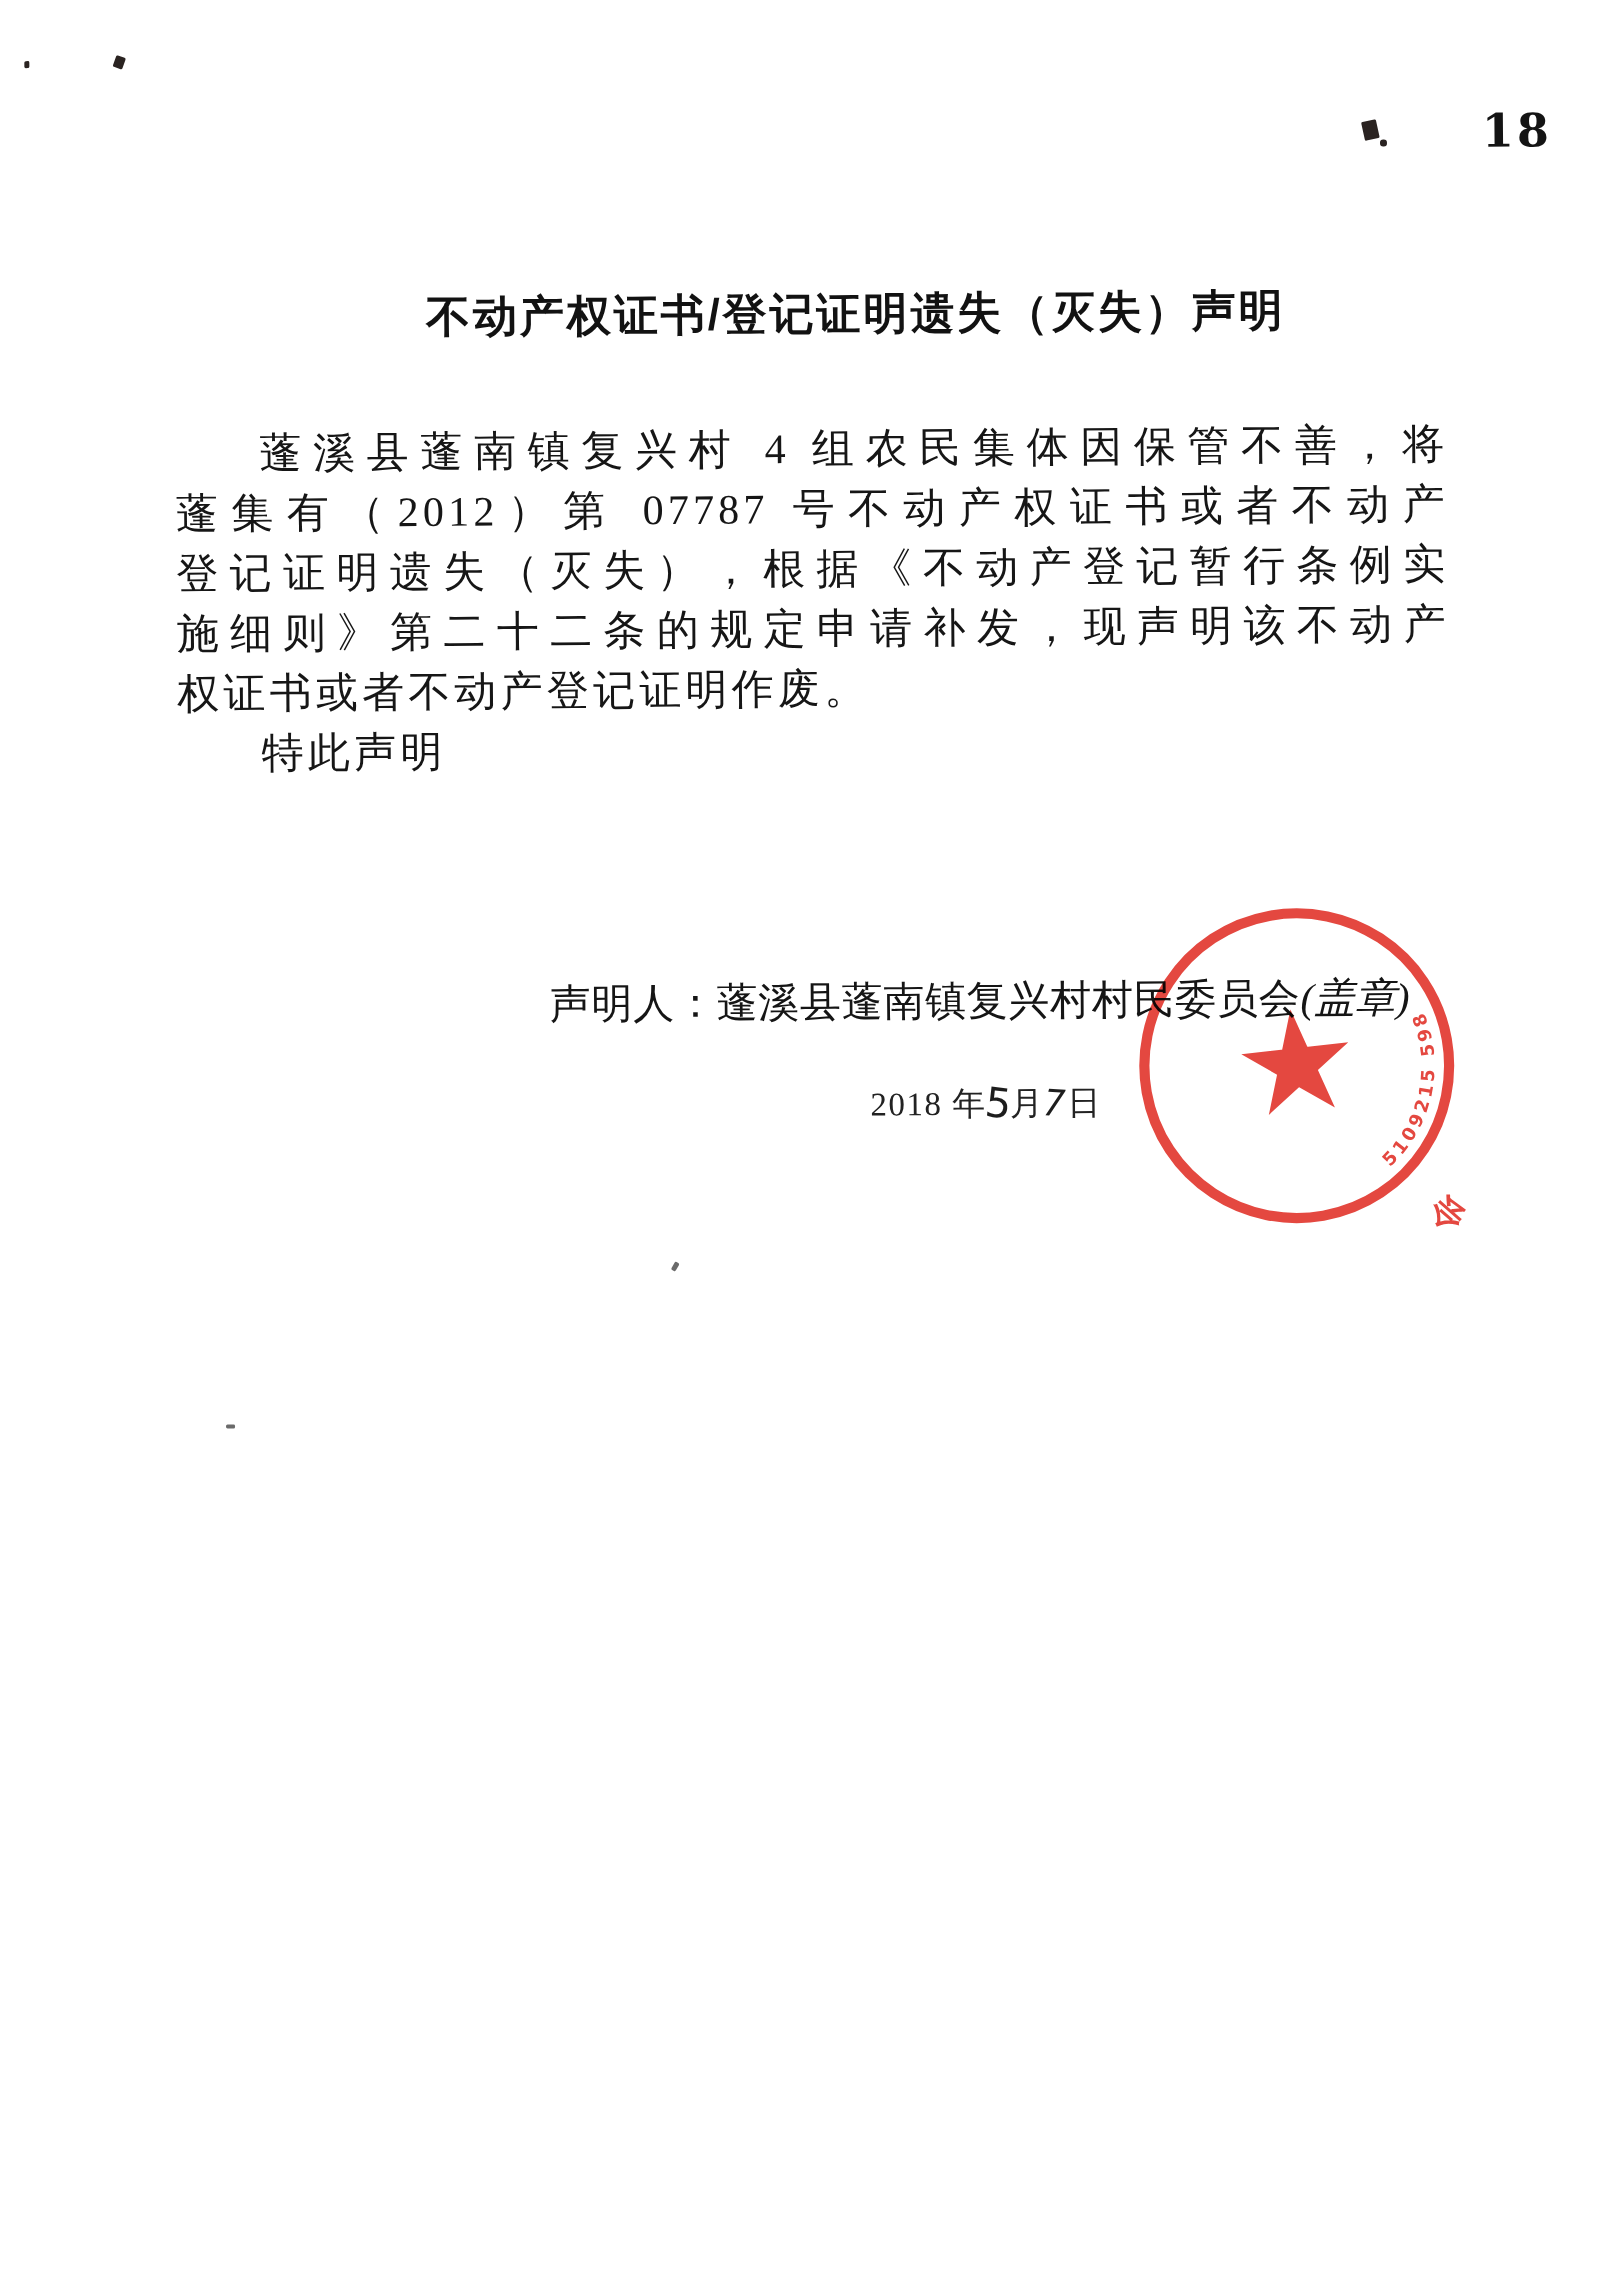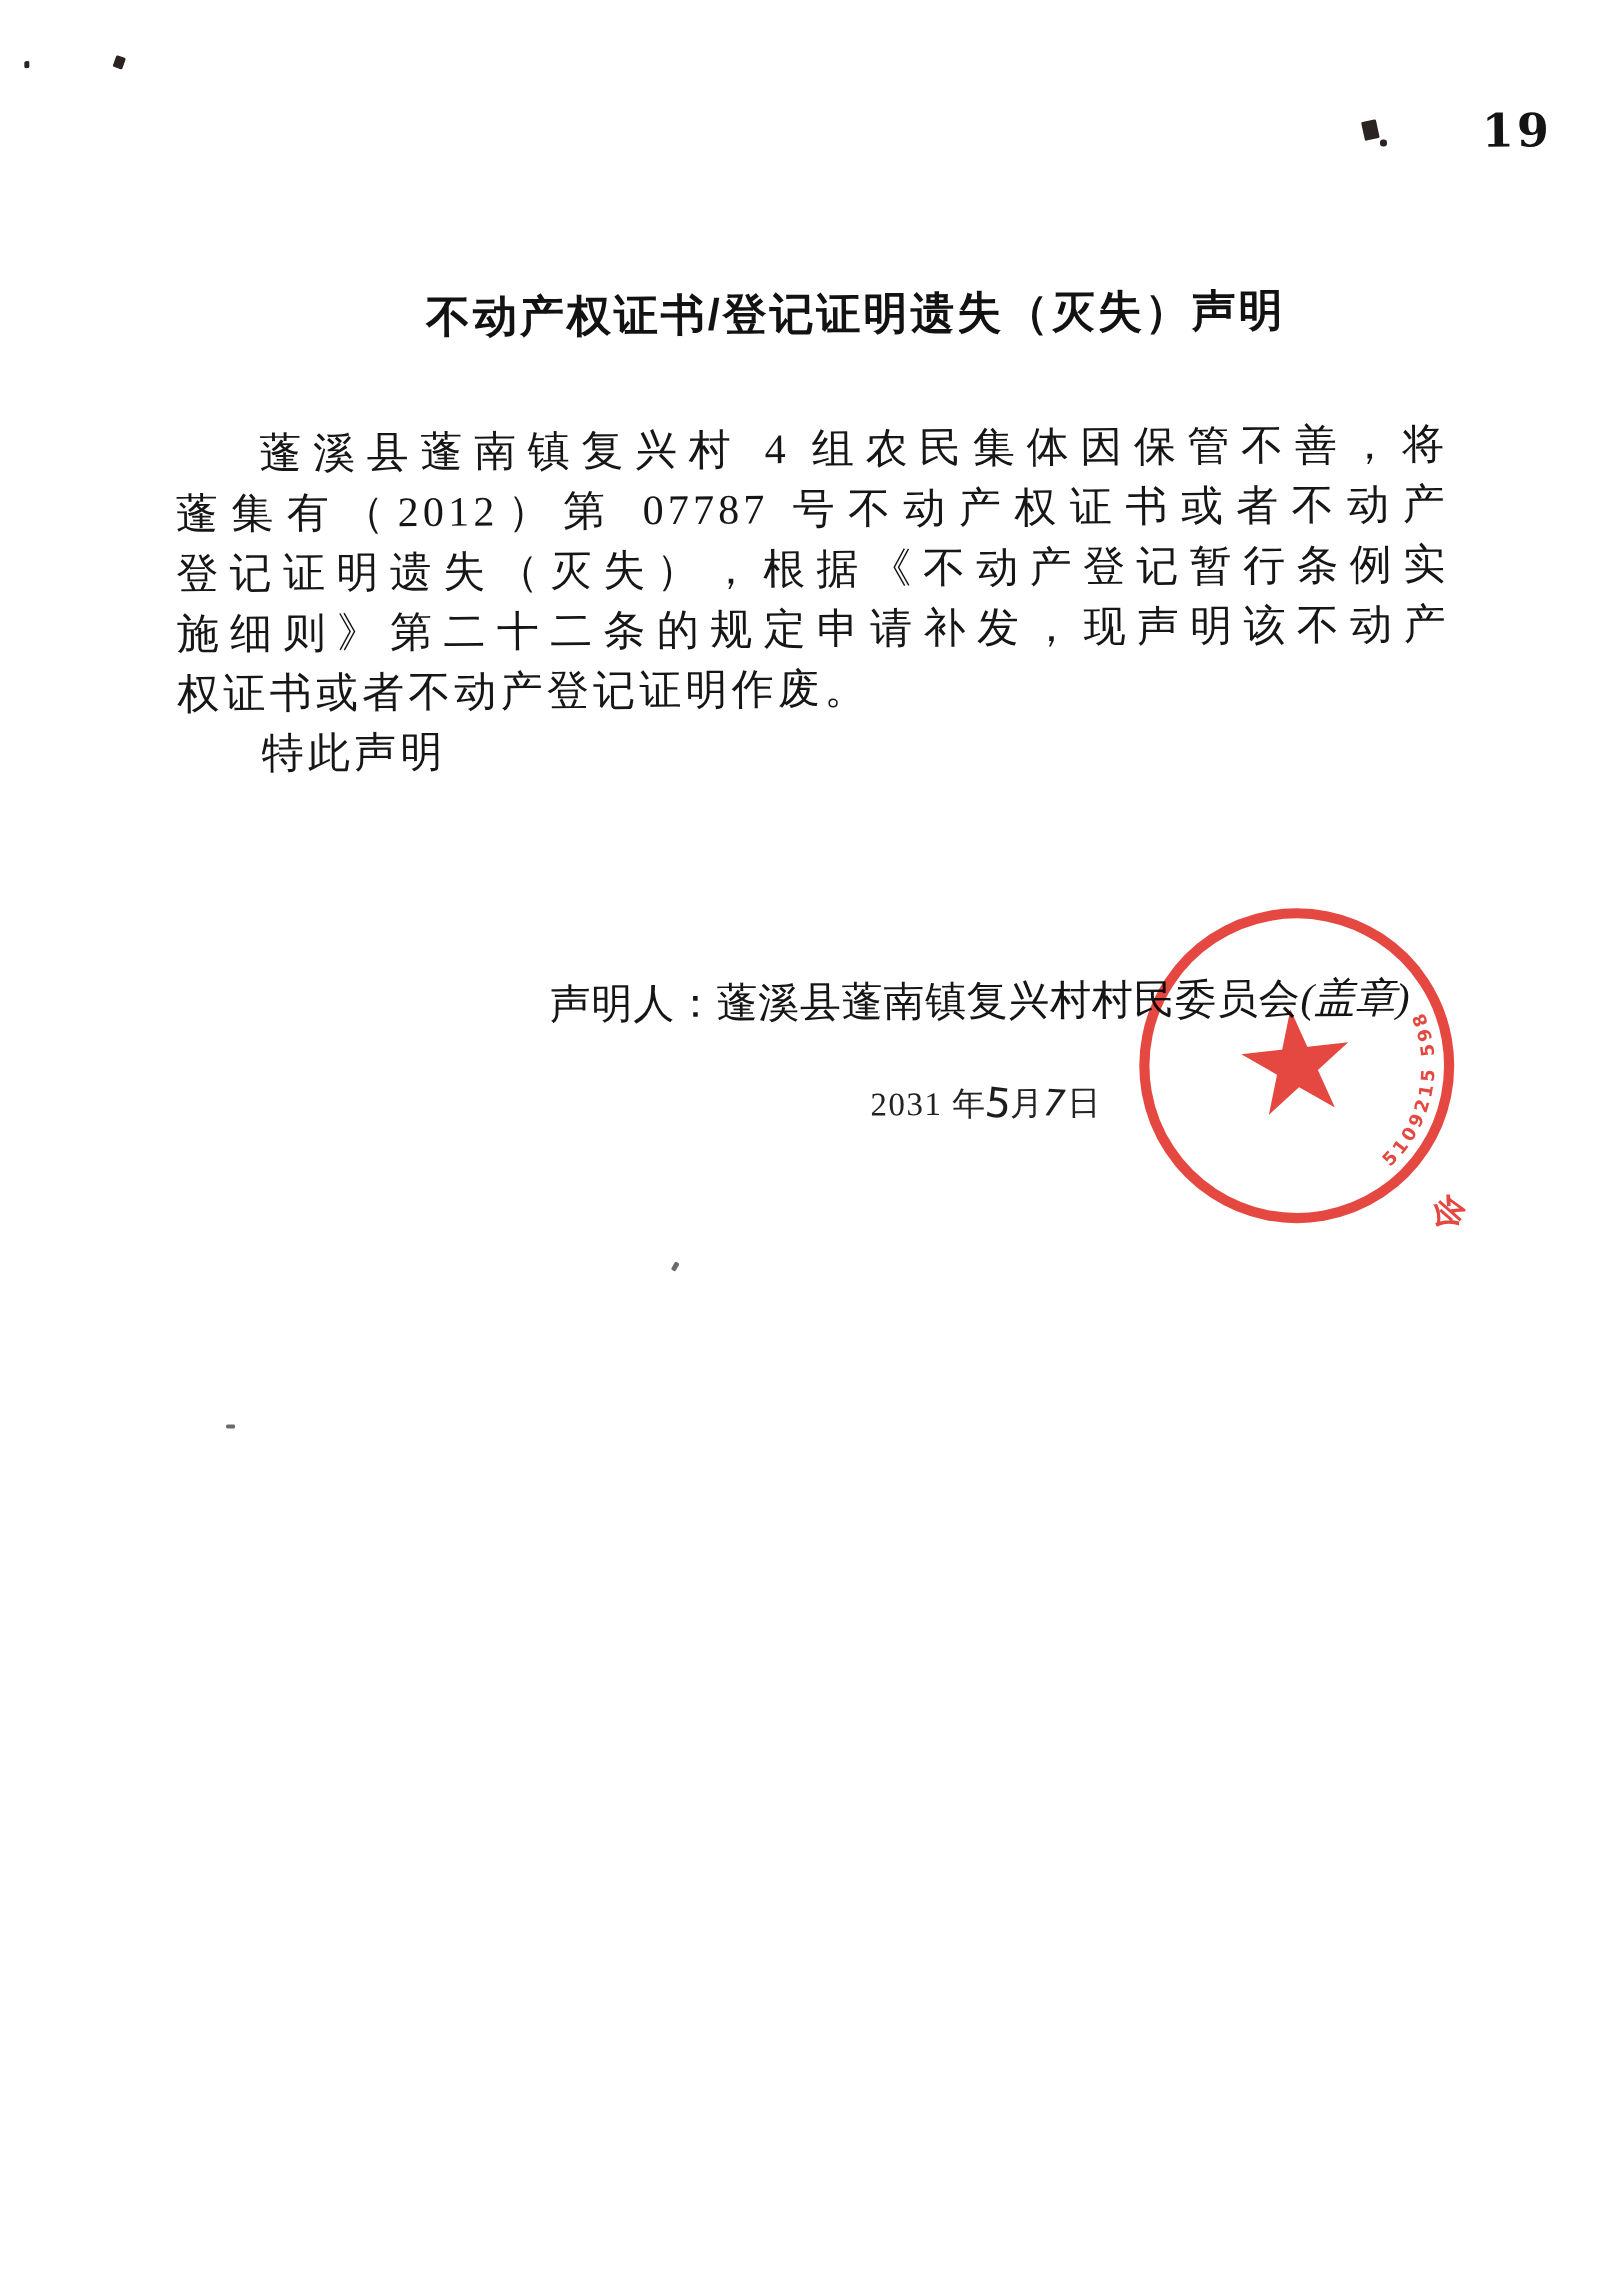--- a/index.html
+++ b/index.html
@@ -81,36 +81,36 @@
 
 <div class="page">
 
   <div class="speck" style="left:30.5px;top:55px;width:5.1px;height:6.5px;"></div>
   <div class="speck" style="left:121px;top:51px;width:10.2px;height:11.6px;transform:rotate(20deg);"></div>
   <div class="speck" style="left:1369px;top:125px;width:14.5px;height:19px;transform:rotate(-12deg);"></div>
   <div class="speck" style="left:1386px;top:144px;width:6.5px;height:6.5px;border-radius:50%;"></div>
   <div class="speck gray" style="left:670px;top:1261px;width:5.1px;height:8.7px;transform:rotate(30deg);"></div>
   <div class="speck gray" style="left:222px;top:1420px;width:8.7px;height:3.6px;"></div>
 
-  <div class="pagenum">19</div>
+  <div class="pagenum">18</div>
 
   <div class="title">不动产权证书/登记证明遗失（灭失）声明</div>
 
   <div class="bodyblock">
     <div class="bl just indent">蓬溪县蓬南镇复兴村 4 组农民集体因保管不善，将</div>
     <div class="bl just">蓬集有（2012）第 07787 号不动产权证书或者不动产</div>
     <div class="bl just">登记证明遗失（灭失），根据《不动产登记暂行条例实</div>
     <div class="bl just">施细则》第二十二条的规定申请补发，现声明该不动产</div>
     <div class="bl">权证书或者不动产登记证明作废。</div>
     <div class="bl indent">特此声明</div>
   </div>
 
   <div class="declarant"><span>声明人：</span><span>蓬溪县蓬南镇复兴村村民委员会</span><span class="suffix">(盖章)</span></div>
 
-  <div class="dateline"><span>2031</span> <span>年</span><span class="hw m">5</span><span>月</span><span class="hw d">7</span><span>日</span></div>
+  <div class="dateline"><span>2018</span> <span>年</span><span class="hw m">5</span><span>月</span><span class="hw d">7</span><span>日</span></div>
 
   <div class="sealwrap">
     <svg width="341" height="341" viewBox="0 0 470 470">
       <defs>
         <path id="nameArc" d="M 235,400 A 165,165 0 1 1 234.9,400" fill="none"></path>
         <path id="codeArc" d="M 70.5,330 A 190,190 0 0 0 399.5,330" fill="none"></path>
       </defs>
       <g transform="rotate(-78 235 235)" fill="#e03128" stroke="none" opacity="0.96">
         <circle cx="235" cy="235" r="210" fill="none" stroke="#e03128" stroke-width="14"></circle>
         <polygon points="235,157 280.9,298.1 160.8,210.9 309.2,210.9 189.1,298.1"></polygon>

